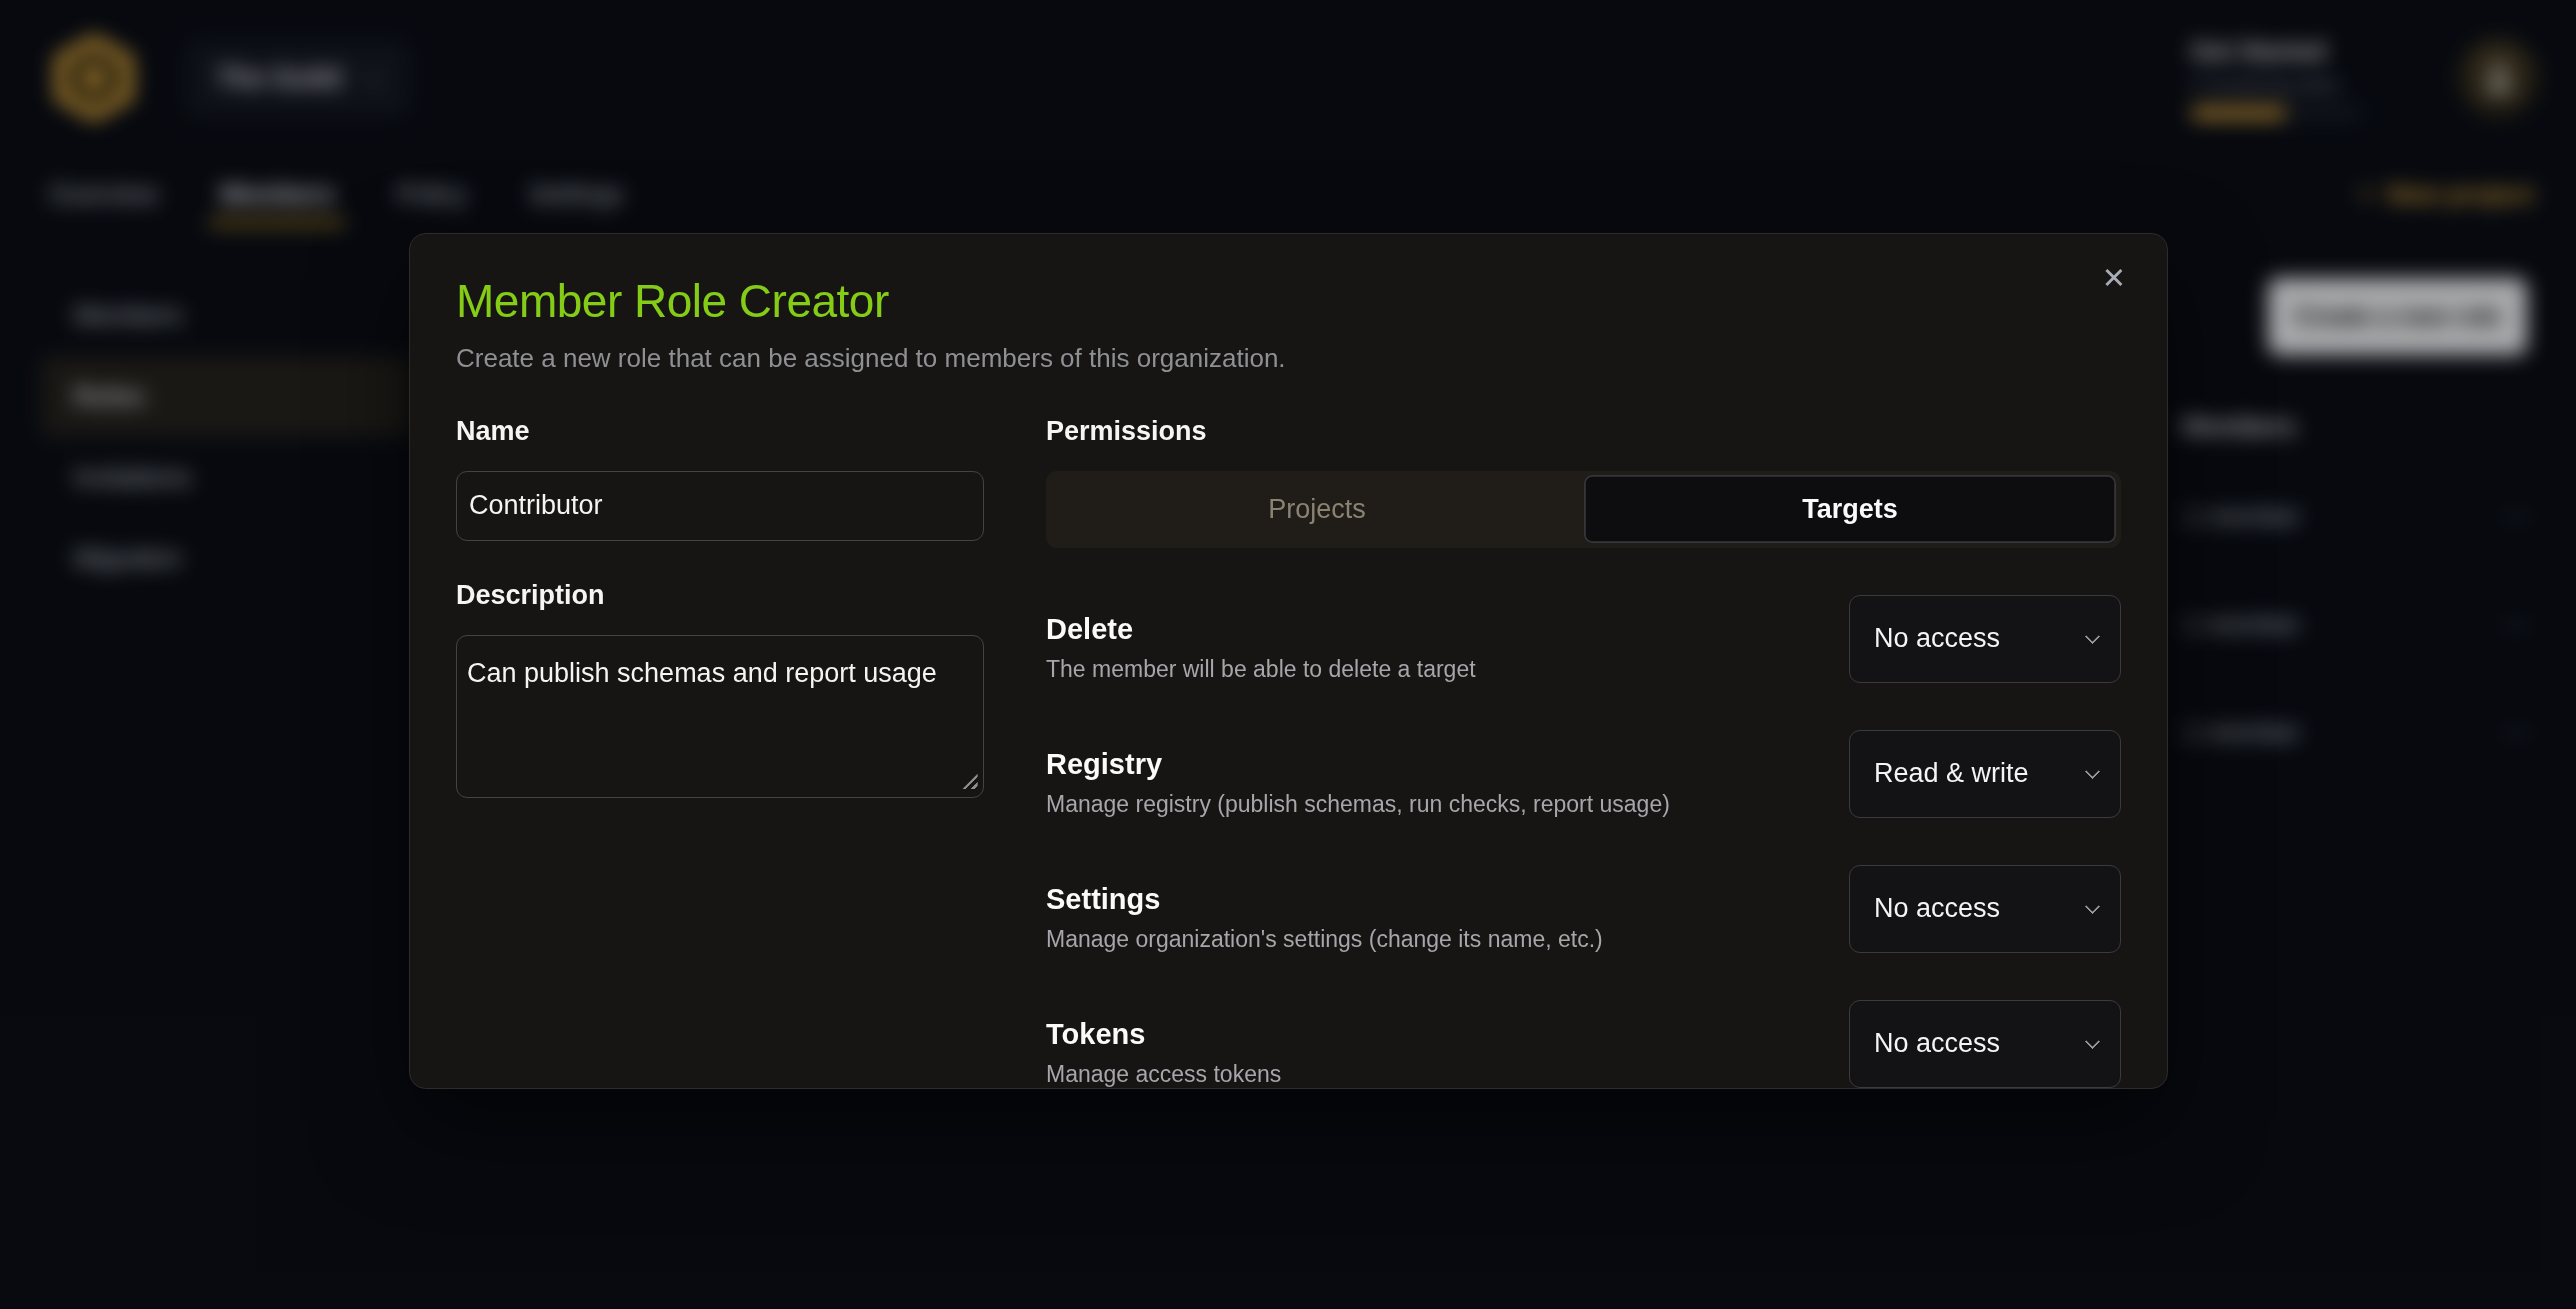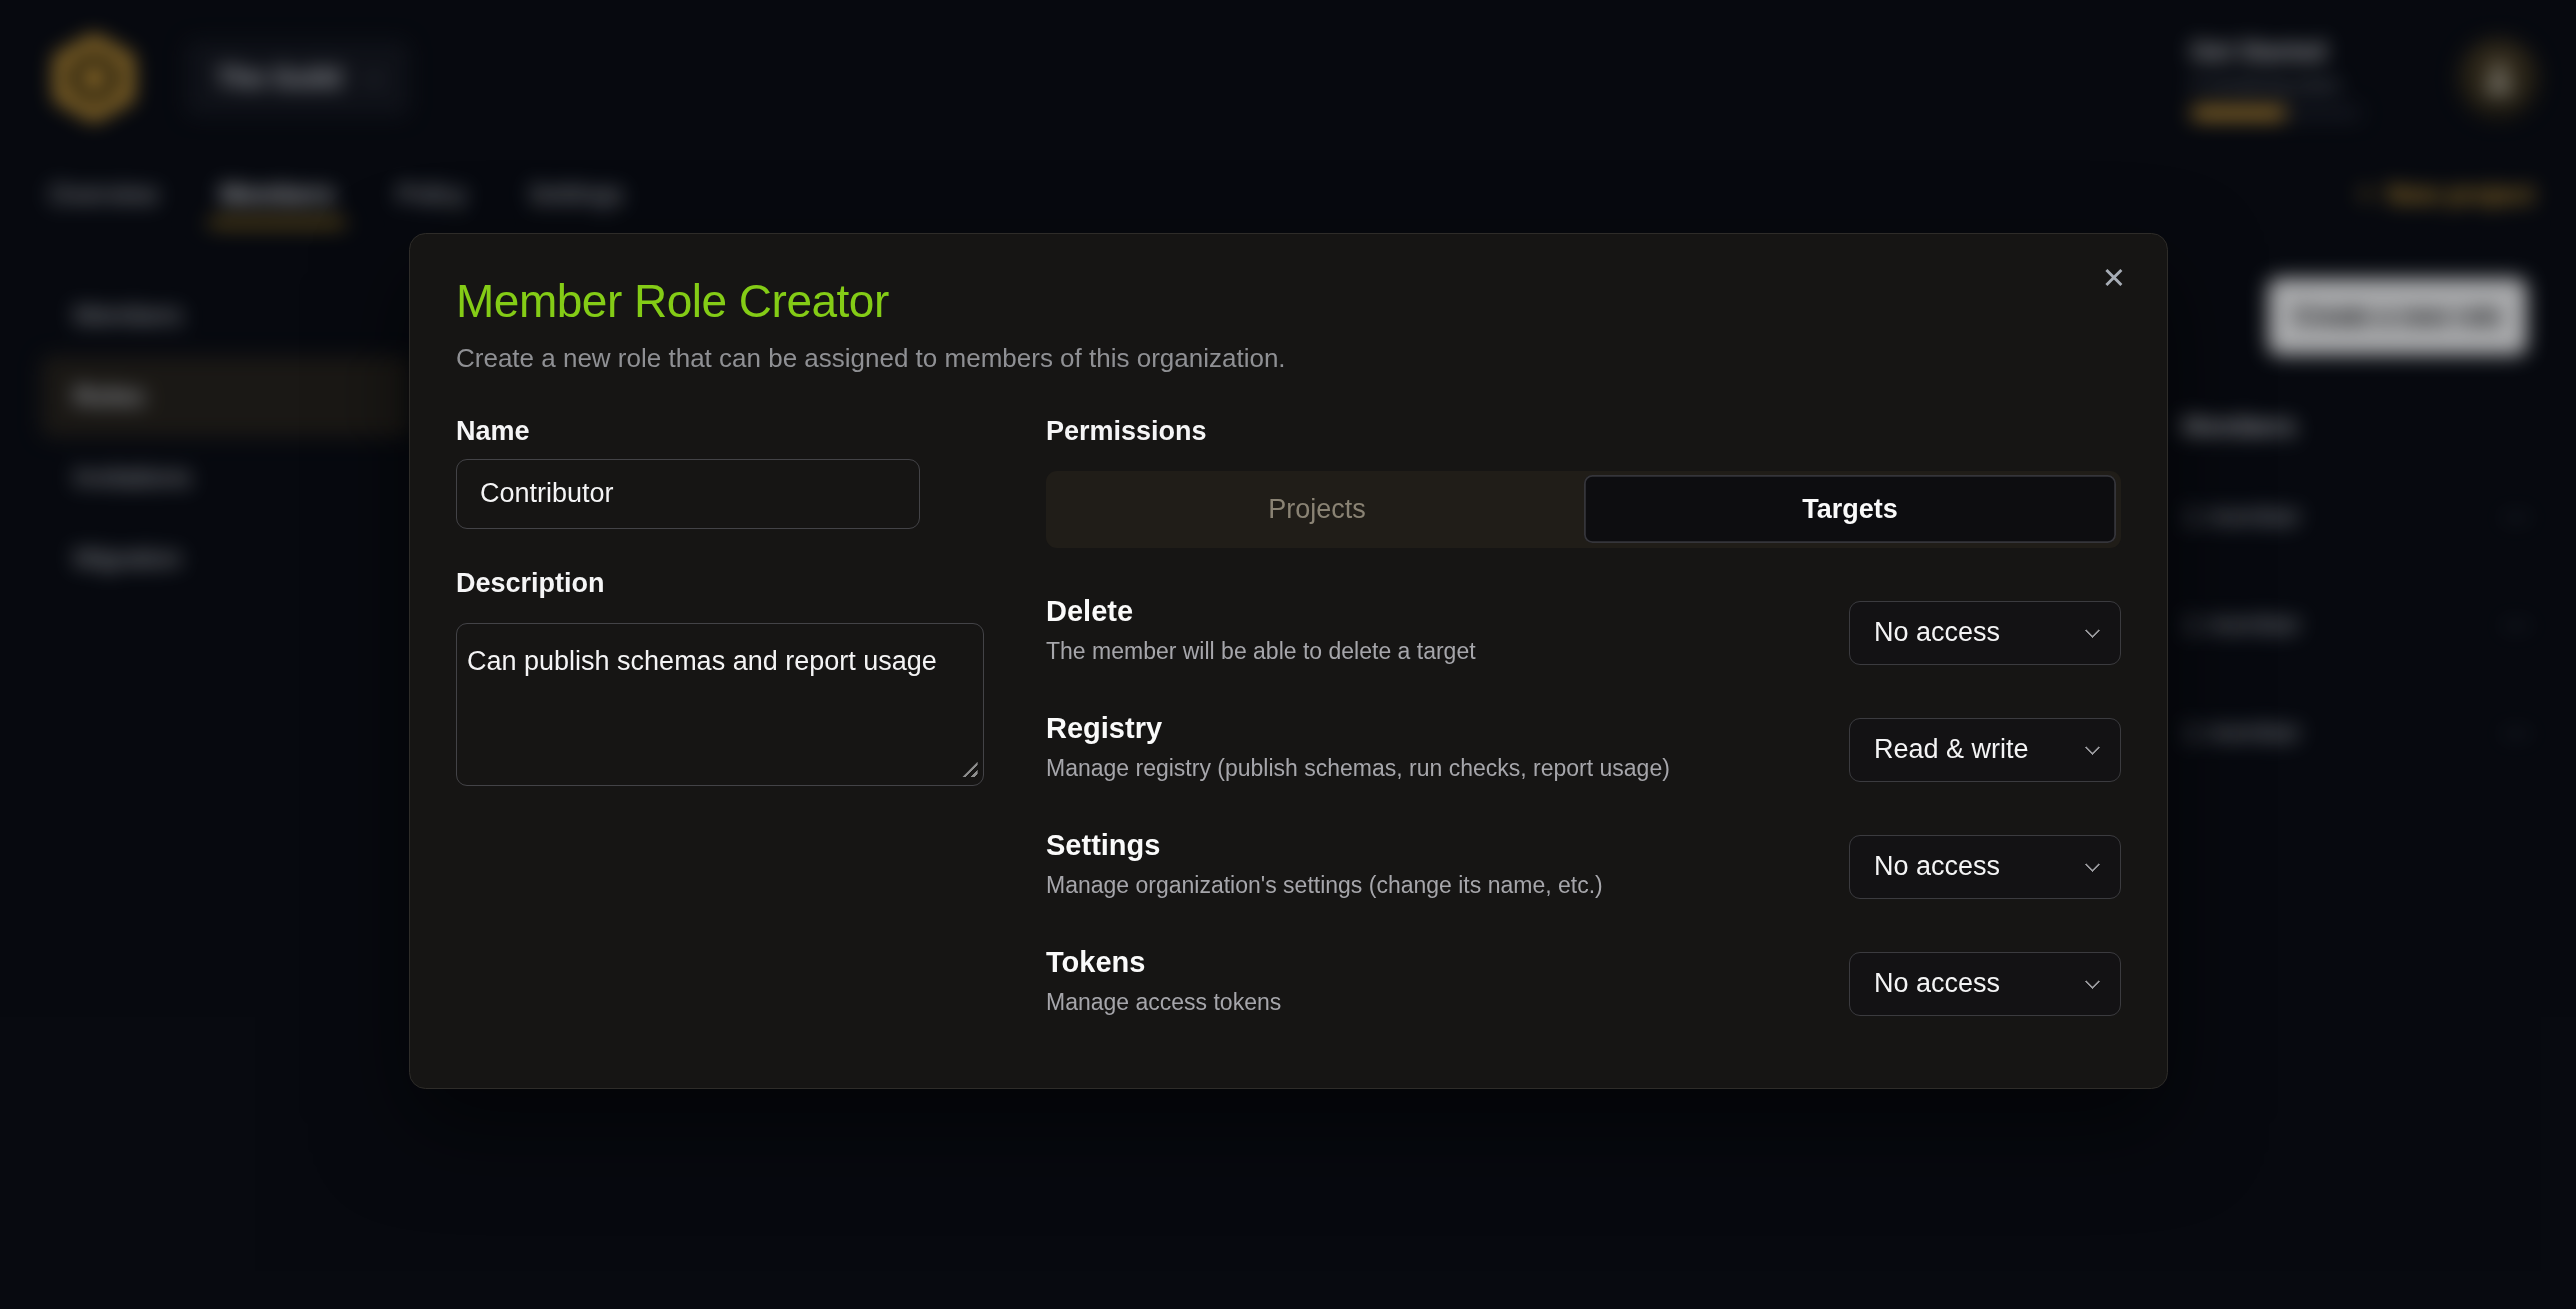--- a/index.html
+++ b/index.html
@@ -71,23 +71,23 @@
                background:none; border:none; color:#a7adb6; font-size:29px; cursor:pointer;
                display:flex; align-items:center; justify-content:center;
                font-family:"Liberation Sans", sans-serif; }
   .modal-title { font-size:46px; font-weight:400; color:#84cc16; letter-spacing:-0.5px; }
   .modal-sub { font-size:26px; color:#8f9094; margin-top:14.7px; }
   .modal-body { display:flex; gap:62px; margin-top:42px; }
   .col-left { width:528px; flex:0 0 auto; }
   .col-right { flex:1; }
 
   .field-label { font-size:27px; font-weight:700; color:#f5f5f6; }
-  .text-input { margin-top:12px; width:464px; height:70px; background:transparent;
+  .text-input { margin-top:24px; width:528px; height:70px; background:transparent;
                 border:1.8px solid #434347; border-radius:11px; color:#f4f4f5;
-                font-size:27px; padding:0 23px; outline:none;
+                font-size:27px; padding:0 12px; outline:none;
                 font-family:"Liberation Sans", sans-serif; }
   .desc-label { margin-top:39px; }
   .textarea-wrap { position:relative; margin-top:24px; }
   .text-area { width:528px; height:163px; background:transparent; resize:none;
                border:1.8px solid #434347; border-radius:11px; color:#f4f4f5;
                font-size:27px; padding:22px 10px; outline:none; display:block;
                font-family:"Liberation Sans", sans-serif; }
   .resize-handle { position:absolute; right:6.4px; bottom:8.3px; width:15.6px; height:15.6px;
                    background:repeating-linear-gradient(135deg, transparent 0 3.7px, #8e8e8e 3.7px 6.4px);
                    clip-path:polygon(100% 0, 100% 100%, 0 100%); cursor:nwse-resize; }
@@ -97,21 +97,21 @@
   .seg-btn { flex:1; border:none; background:transparent; border-radius:8.3px;
              font-size:27px; color:#8a8374; cursor:pointer;
              display:flex; align-items:center; justify-content:center;
              font-family:"Liberation Sans", sans-serif; }
   .seg-btn.active { background:#0d0d10; color:#fafafa; font-weight:700;
                     box-shadow:inset 0 0 0 1.8px #35353a; }
 
   .perm-row { display:flex; justify-content:space-between; align-items:flex-end; margin-top:47px; }
   .perm-title { font-size:29px; font-weight:700; color:#fafafa; }
   .perm-desc { font-size:23px; color:#a6a6ab; margin-top:10px; }
-  .select { width:272px; height:64px; border:1.8px solid #3b3b3f; border-radius:11px;
+  .select { width:272px; height:88px; border:1.8px solid #3b3b3f; border-radius:11px;
             background:#131214; display:flex; align-items:center; justify-content:space-between;
             padding:17px 24px; cursor:pointer; flex:0 0 auto; }
   .select .select-value { font-size:27px; color:#f4f4f5; }
   .select .chevron { border-color:#9b9b9f; width:11px; height:11px; border-width:0 2.8px 2.8px 0;
                      border-style:solid; }
 
   .modal-footer { display:flex; justify-content:flex-end; align-items:center;
                   gap:27.5px; margin-top:46px; }
   .cancel-btn { background:none; border:none; color:#fafafa; font-size:27px; font-weight:600;
                 cursor:pointer; padding:18.4px 24px; font-family:"Liberation Sans", sans-serif; }

